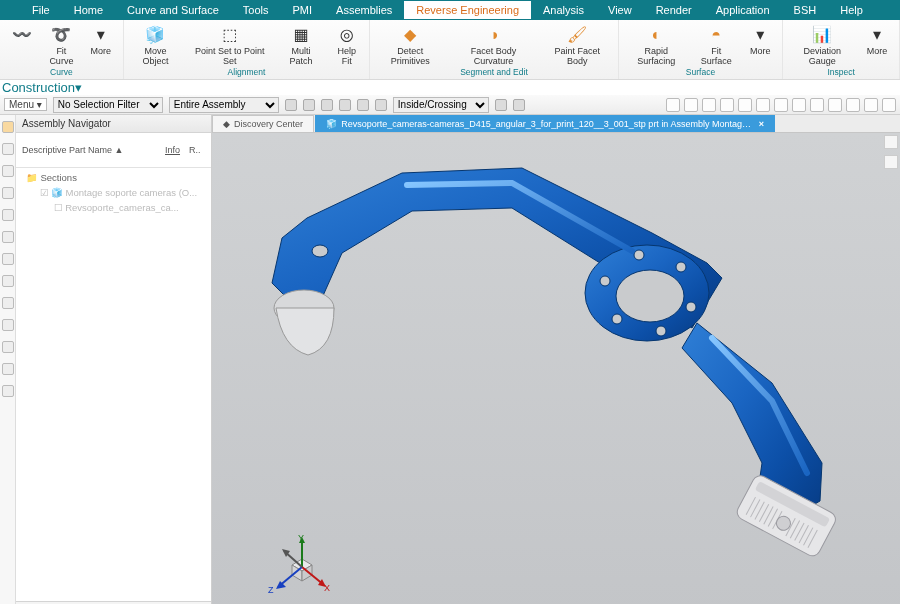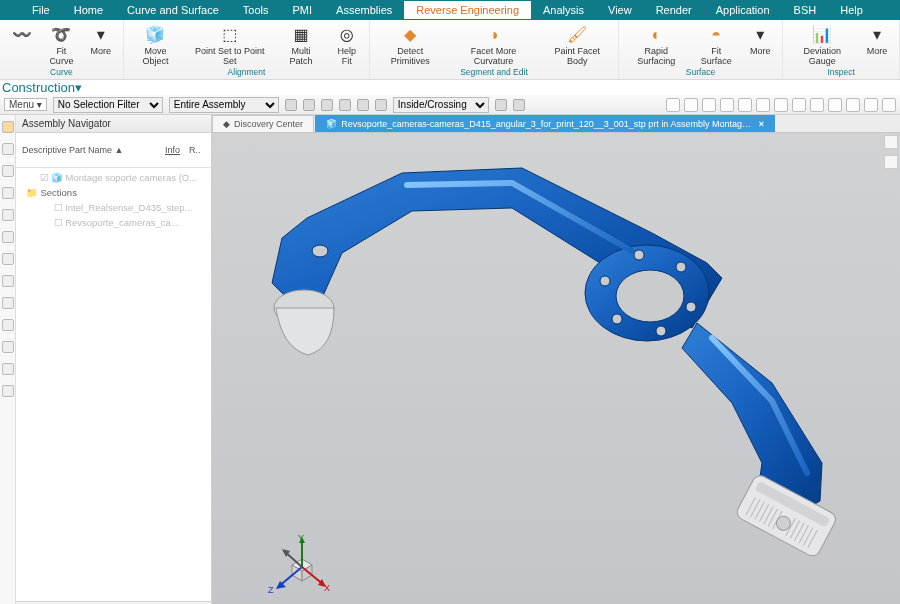--- a/index.html
+++ b/index.html
@@ -100,21 +100,21 @@
       <div class="glabel">Alignment</div>
     </div>
     <div class="rgroup">
       <div class="rrow">
         <div class="rbtn">
           <div class="ic" style="color: rgb(224, 138, 46);">◆</div>
           <div>Detect Primitives</div>
         </div>
         <div class="rbtn">
           <div class="ic" style="color: rgb(224, 138, 46);">◑</div>
-          <div>Facet More Curvature</div>
+          <div>Facet Body Curvature</div>
         </div>
         <div class="rbtn">
           <div class="ic" style="color: rgb(224, 138, 46);">🖌</div>
           <div>Paint Facet Body</div>
         </div>
       </div>
       <div class="glabel">Segment and Edit</div>
     </div>
     <div class="rgroup">
       <div class="rrow">
@@ -196,23 +196,22 @@
     <span class="si"></span>
   </div>
   <div class="nav">
     <div class="nav-hd">Assembly Navigator</div>
     <div class="nav-cols">
       <span class="c1">Descriptive Part Name   ▲</span>
       <span class="c2">Info</span>
       <span class="c3">R..</span>
     </div>
     <div class="nav-tree" id="navtree">
+        <div class="tn" style="padding-left: 6px;">📁 Sections</div>
         <div class="tn dim" style="padding-left: 20px;">☑ 🧊 Montage soporte cameras (O...</div>
-        <div class="tn" style="padding-left: 6px;">📁 Sections</div>
-        <div class="tn dim" style="padding-left: 34px;">☐ Intel_Realsense_D435_step...</div>
         <div class="tn dim" style="padding-left: 34px;">☐ Revsoporte_cameras_ca...</div>
       </div>
     <div class="nav-prev">▸ Preview</div>
   </div>
   <div class="viewwrap">
     <div class="tabs" id="doc-tabs">
         <div class="tab">
           <span>◆</span>
           <span style="overflow: hidden; text-overflow: ellipsis; white-space: nowrap;">Discovery Center</span>
         </div>

